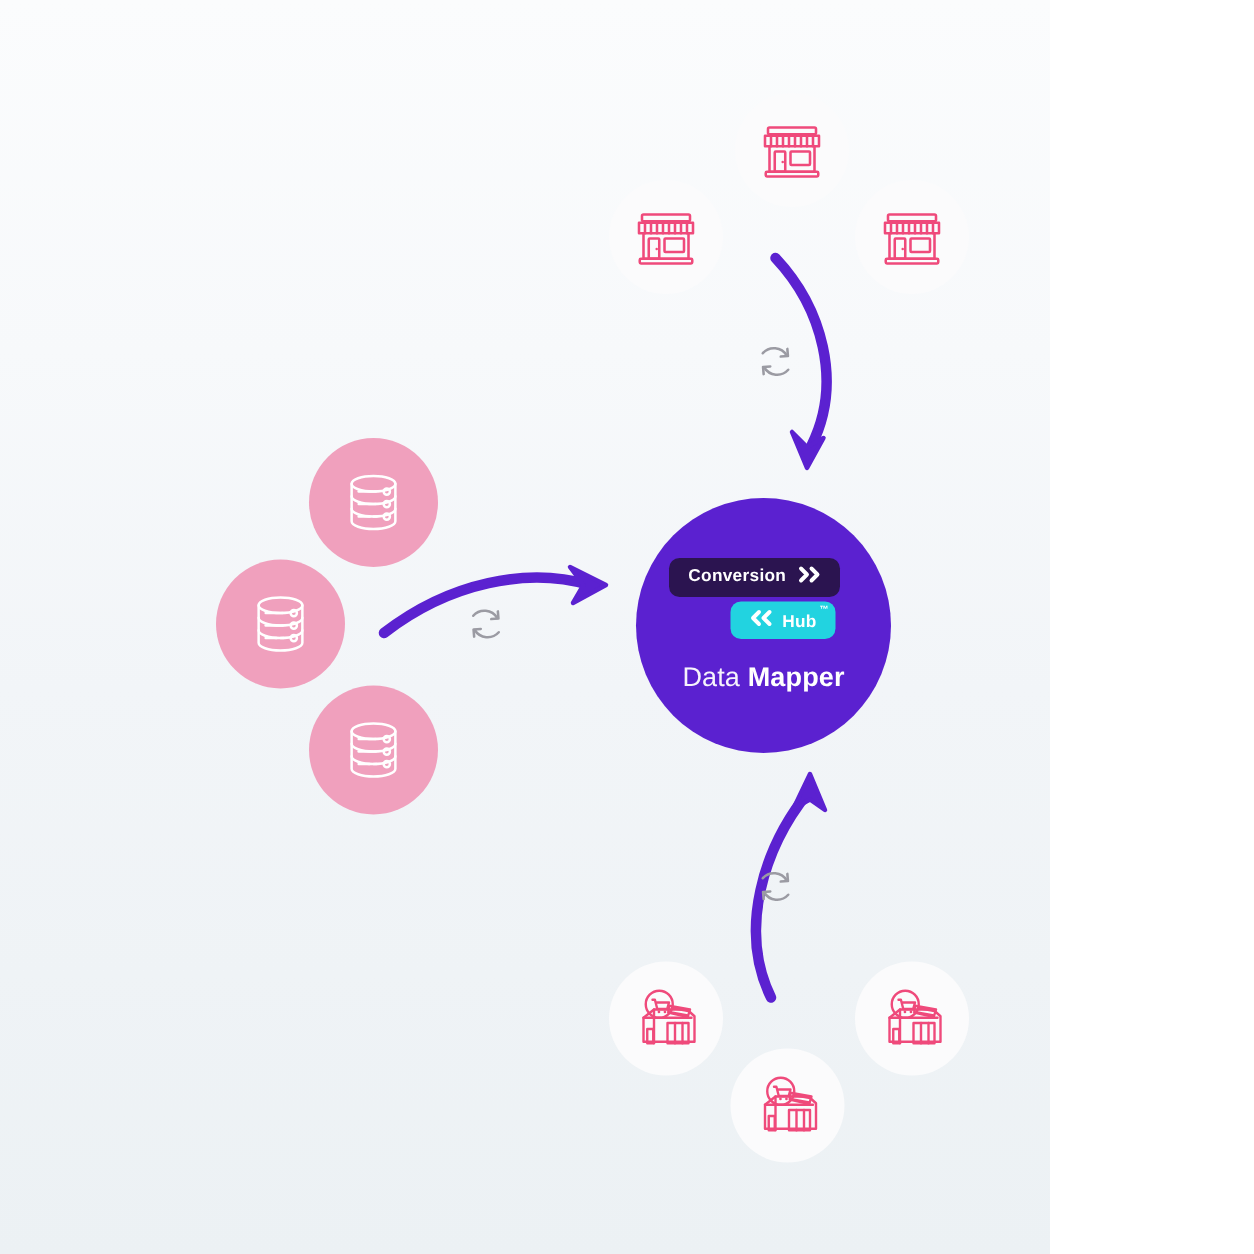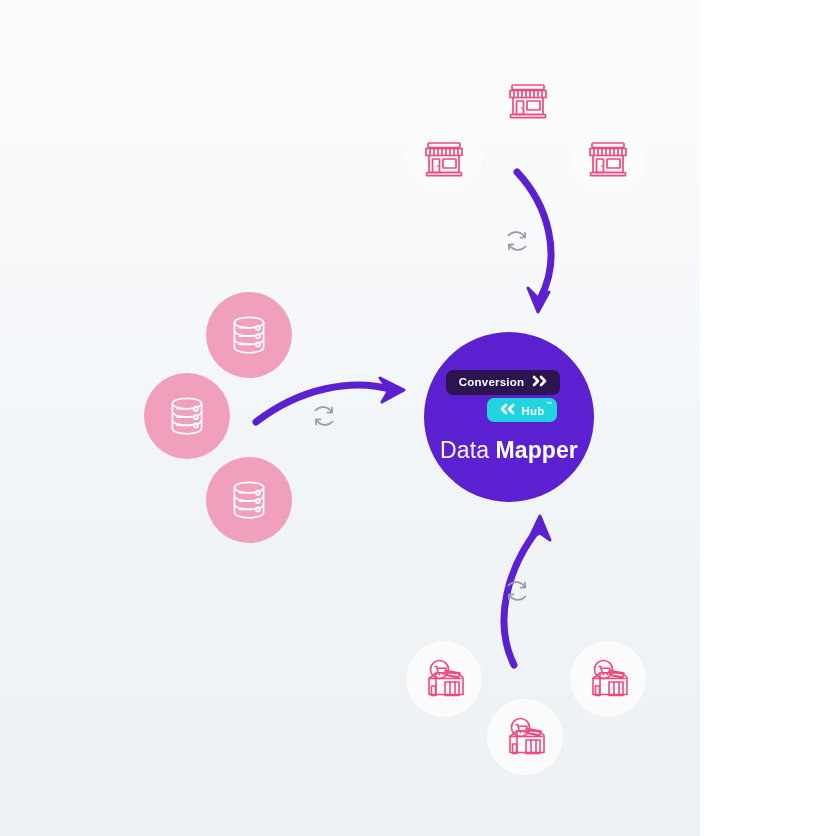--- a/index.html
+++ b/index.html
@@ -91,21 +91,21 @@
     top: 3px;
     right: 5px;
     font-weight: bold;
   }
 
   .chev { display: block; }
 
   #hub-title {
     margin-top: 15px;
     color: #ffffff;
-    font-size: 23px;
+    font-size: 18px;
     letter-spacing: 0.1px;
     white-space: nowrap;
   }
   #hub-title .light { font-weight: 300; opacity: 0.95; }
   #hub-title .bold  { font-weight: bold; }
 
   
   .sync-icon {
     position: absolute;
     width: 36px;

